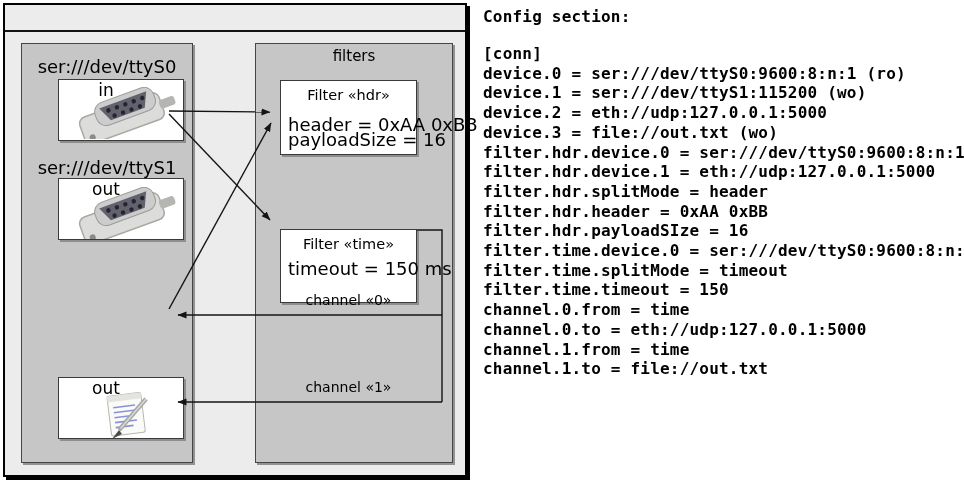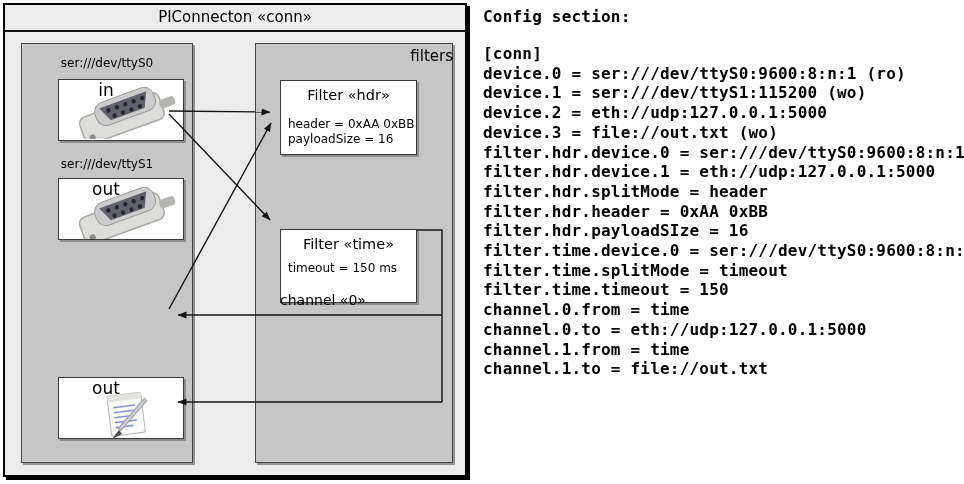--- a/index.html
+++ b/index.html
@@ -10,60 +10,59 @@
   .outer-box{position:absolute;left:3px;top:3px;width:460px;height:470px;
              background:#ececec;border:2px solid #000;box-shadow:3px 3px 0 #000;}
   .outer-title{position:absolute;left:3px;top:8px;width:464px;text-align:center;
                font-size:15px;z-index:3;}
   .title-sep{position:absolute;left:5px;top:30px;width:460px;border-top:2px solid #141414;z-index:2;}
 
   .container{position:absolute;top:43px;height:420px;background:#c6c6c6;
              border:1px solid #464646;box-shadow:2px 2px 0 #929292;box-sizing:border-box;z-index:2;}
   .devices-container{left:21px;width:172px;}
   .filters-container{left:255px;width:198px;}
-  .filters-title{position:absolute;left:255px;top:47px;width:198px;text-align:right;
+  .filters-title{position:absolute;left:255px;top:47px;width:198px;text-align:center;
                  font-size:15px;z-index:3;}
 
-  .dev-url{position:absolute;left:11px;width:192px;text-align:center;font-size:12px;z-index:3;white-space:nowrap;}
+  .dev-url{position:absolute;left:11px;width:192px;text-align:center;font-size:18px;z-index:3;white-space:nowrap;}
   .dev-box{position:absolute;left:43px;width:126px;height:62px;background:#fff;
            border:1px solid #3a3a3a;box-shadow:2px 2px 0 #8e8e8e;box-sizing:border-box;z-index:3;margin-left:15px;}
   .dev-mode{position:absolute;top:0px;left:0;width:100%;text-align:center;
             font-size:17px;transform:translateX(-15px);}
   .dev-mode.left{width:auto;left:4px;transform:none;text-align:left;}
   .dev-icon{position:absolute;}
 
   .filter-box{position:absolute;left:280px;width:137px;background:#fff;
               border:1px solid #3a3a3a;box-shadow:2px 2px 0 #8e8e8e;box-sizing:border-box;z-index:3;padding-left:20px;}
   .filter-hdr{top:80px;height:75px;}
   .filter-time{top:193px;height:74px;margin-top:36px;}
   .filter-title{position:absolute;top:6px;left:0;width:100%;text-align:center;font-size:14.5px;}
-  .filter-props{position:absolute;left:7px;font-size:12px;line-height:15px;white-space:nowrap;}
+  .filter-props{position:absolute;left:7px;font-size:18px;line-height:15px;white-space:nowrap;}
   .filter-hdr .filter-props{top:36px;}
   .filter-time .filter-props{top:31px;}
 
-  .chan-label{position:absolute;left:280px;width:137px;text-align:left;font-size:14px;z-index:3;white-space:nowrap;}
+  .chan-label{position:absolute;left:280px;width:137px;text-align:center;font-size:14px;z-index:3;white-space:nowrap;}
   .chan-0{top:292px;}
   .chan-1{top:379px;}
 
   .wires{position:absolute;left:0;top:0;width:480px;height:484px;z-index:4;pointer-events:none;}
   .wires line,.wires polyline{stroke:#141414;stroke-width:1.4;fill:none;}
 
   .config-heading{position:absolute;left:483px;top:8px;
                   font:bold 16px/18px "DejaVu Sans Mono",monospace;letter-spacing:.2px;}
   .config-block{position:absolute;left:483px;top:44px;margin:0;
                 font:bold 16px/19.7px "DejaVu Sans Mono",monospace;letter-spacing:.2px;white-space:pre;}
 </style>
 </head>
 <body>
 
 <div class="page">
   <div class="diagram">
 
     <div class="outer-box"></div>
-    <div class="outer-title">PIConnecton «conn»</div>
     <div class="title-sep"></div>
 
     <div class="container devices-container"></div>
     <div class="container filters-container"></div>
     <div class="filters-title">filters</div>
 
     <div class="dev-url" style="top:56px">ser:///dev/ttyS0</div>
     <div class="dev-box" style="top:79px">
       <div class="dev-mode">in</div>
       <svg class="dev-icon" style="left:14px;top:7px" width="105" height="52" viewBox="0 0 105 52">
@@ -136,20 +135,21 @@
       </div>
     </div>
     <div class="filter-box filter-time">
       <div class="filter-title">Filter «time»</div>
       <div class="filter-props">
         <div>timeout = 150 ms</div>
       </div>
     </div>
 
     <div class="chan-label chan-0">channel «0»</div>
+    <div class="chan-label chan-1">channel «1»</div>
 
     <svg class="wires" viewBox="0 0 480 484">
       <defs>
         <marker id="ah" markerUnits="userSpaceOnUse" markerWidth="10" markerHeight="8" refX="8.5" refY="3.5" orient="auto">
           <path d="M0,0 L9,3.5 L0,7 Z" fill="#141414"></path>
         </marker>
       </defs>
       <line x1="169" y1="111" x2="270" y2="112" marker-end="url(#ah)"></line>
       <line x1="169" y1="114" x2="270" y2="220" marker-end="url(#ah)"></line>
       <line x1="169" y1="309" x2="271" y2="123" marker-end="url(#ah)"></line>

